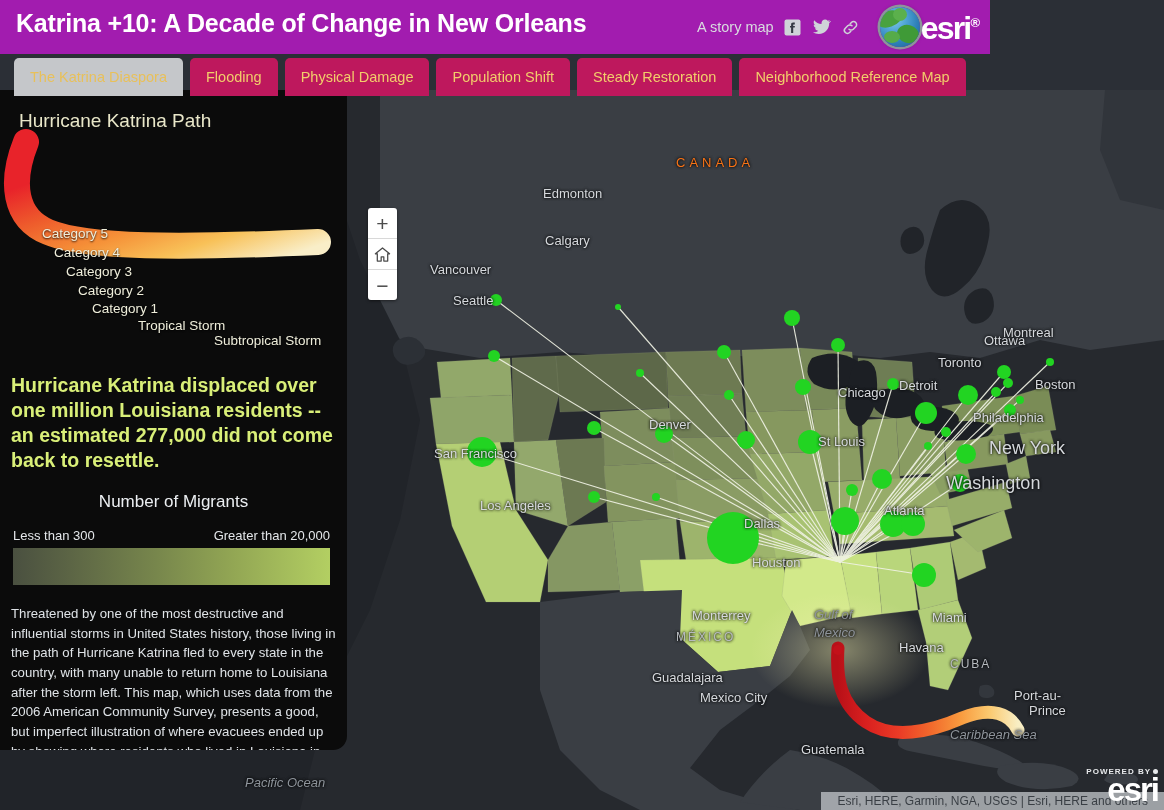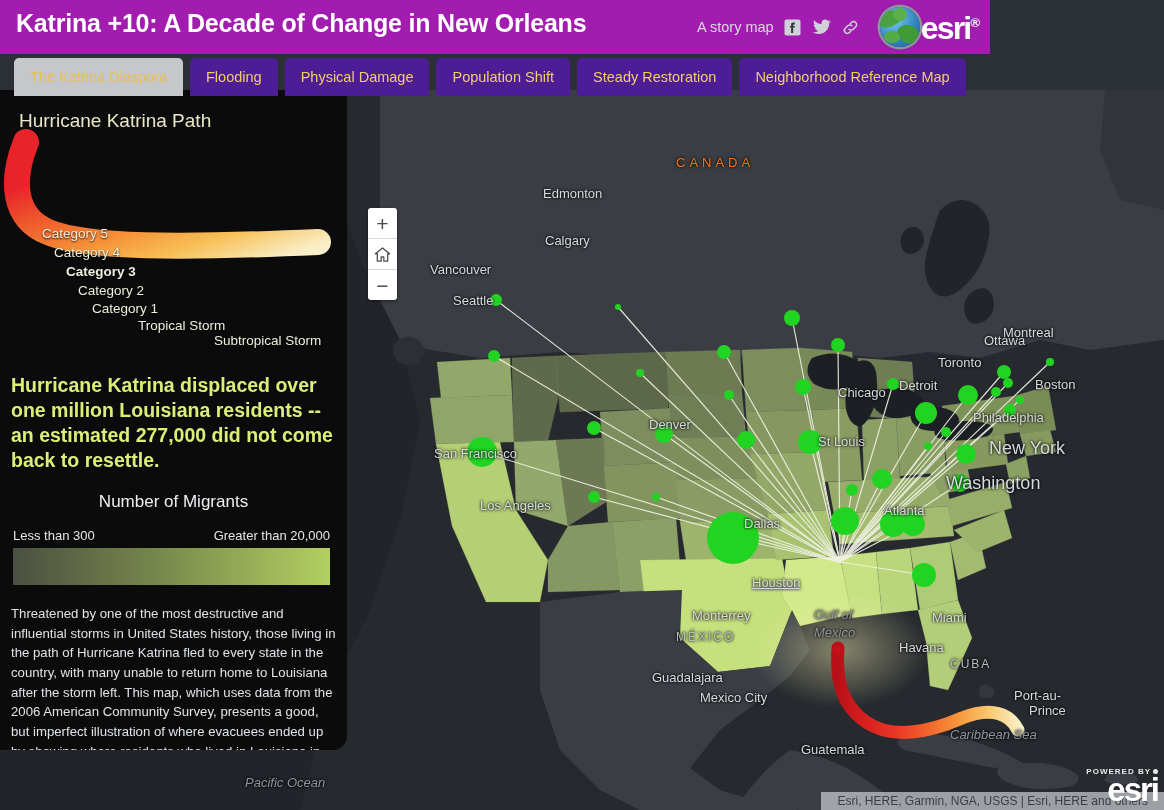--- a/index.html
+++ b/index.html
@@ -33,21 +33,21 @@
     background:#3f9a37;transform:rotate(14deg);}
   .esri-g2{position:absolute;left:13px;top:1px;width:14px;height:13px;border-radius:50%;background:#5bb04c;z-index:2;}
   .esri-g3{position:absolute;left:4px;top:24px;width:16px;height:12px;border-radius:50%;background:#56ab49;z-index:2;}
   .esri-word{font-size:32px;font-weight:bold;color:#ffffff;letter-spacing:-1.8px;line-height:1;position:relative;top:1px;}
   .esri-word .dot{font-size:13px;vertical-align:super;letter-spacing:0;}
 
   
   .tabs{position:absolute;left:14px;top:58px;display:flex;gap:7px;z-index:39;}
   .tab{
     height:38px;padding:0 16px;display:flex;align-items:center;justify-content:center;
-    background:#4c1d95;color:#f2cd6b;font-size:14.5px;white-space:nowrap;
+    background:#be185d;color:#f2cd6b;font-size:14.5px;white-space:nowrap;
     border-radius:5px 5px 0 0;cursor:pointer;
   }
   .tab.active{background:#c5c7ca;color:#e8c05a;}
 
   
   .map{position:absolute;left:0;top:90px;width:1164px;height:720px;background:#26292e;overflow:hidden;}
   .mapcanvas{position:absolute;left:0;top:0;width:1164px;height:720px;}
 
   
   .lbl{position:absolute;color:#d6d9dd;font-size:13px;white-space:nowrap;
@@ -361,21 +361,21 @@
     <div id="map-labels">
         <div class="lbl country" style="left: 676px; top: 65px;">CANADA</div>
         <div class="lbl " style="left: 543px; top: 96px;">Edmonton</div>
         <div class="lbl " style="left: 545px; top: 143px;">Calgary</div>
         <div class="lbl " style="left: 430px; top: 172px;">Vancouver</div>
         <div class="lbl " style="left: 453px; top: 203px;">Seattle</div>
         <div class="lbl " style="left: 434px; top: 356px;">San Francisco</div>
         <div class="lbl " style="left: 480px; top: 408px;">Los Angeles</div>
         <div class="lbl " style="left: 649px; top: 327px;">Denver</div>
         <div class="lbl " style="left: 744px; top: 426px;">Dallas</div>
-        <div class="lbl " style="left: 752px; top: 485px; text-decoration: underline;">Houston</div>
+        <div class="lbl " style="left: 752px; top: 465px;">Houston</div>
         <div class="lbl " style="left: 692px; top: 518px;">Monterrey</div>
         <div class="lbl small" style="left: 676px; top: 540px;">MÉXICO</div>
         <div class="lbl " style="left: 652px; top: 580px;">Guadalajara</div>
         <div class="lbl " style="left: 700px; top: 600px;">Mexico City</div>
         <div class="lbl " style="left: 801px; top: 652px;">Guatemala</div>
         <div class="lbl " style="left: 838px; top: 295px;">Chicago</div>
         <div class="lbl " style="left: 899px; top: 288px;">Detroit</div>
         <div class="lbl " style="left: 818px; top: 344px;">St Louis</div>
         <div class="lbl " style="left: 884px; top: 413px;">Atlanta</div>
         <div class="lbl " style="left: 938px; top: 265px;">Toronto</div>
@@ -426,21 +426,21 @@
           <stop offset="62%" stop-color="#f59138"></stop>
           <stop offset="80%" stop-color="#f8c158"></stop>
           <stop offset="100%" stop-color="#f9eec8"></stop>
         </linearGradient>
       </defs>
       <path d="M26,22 C10,62 14,98 48,112 C86,128 180,128 318,122" stroke="url(#catgrad)" stroke-width="26" fill="none" stroke-linecap="round"></path>
     </svg>
 
     <div class="path-cat" style="left:42px;top:136px;">Category 5</div>
     <div class="path-cat" style="left:54px;top:155px;">Category 4</div>
-    <div class="path-cat" style="left:66px;top:174px;font-weight:bold;">Category 3</div>
+    <div class="path-cat" style="left:66px;top:174px;">Category 3</div>
     <div class="path-cat" style="left:78px;top:193px;">Category 2</div>
     <div class="path-cat" style="left:92px;top:211px;">Category 1</div>
     <div class="path-cat" style="left:138px;top:228px;">Tropical Storm</div>
     <div class="path-cat" style="left:214px;top:243px;">Subtropical Storm</div>
 
     <div class="headline">Hurricane Katrina displaced over one million Louisiana residents -- an estimated 277,000 did not come back to resettle.</div>
 
     <div class="migtitle">Number of Migrants</div>
     <div class="legmin">Less than 300</div>
     <div class="legmax">Greater than 20,000</div>

